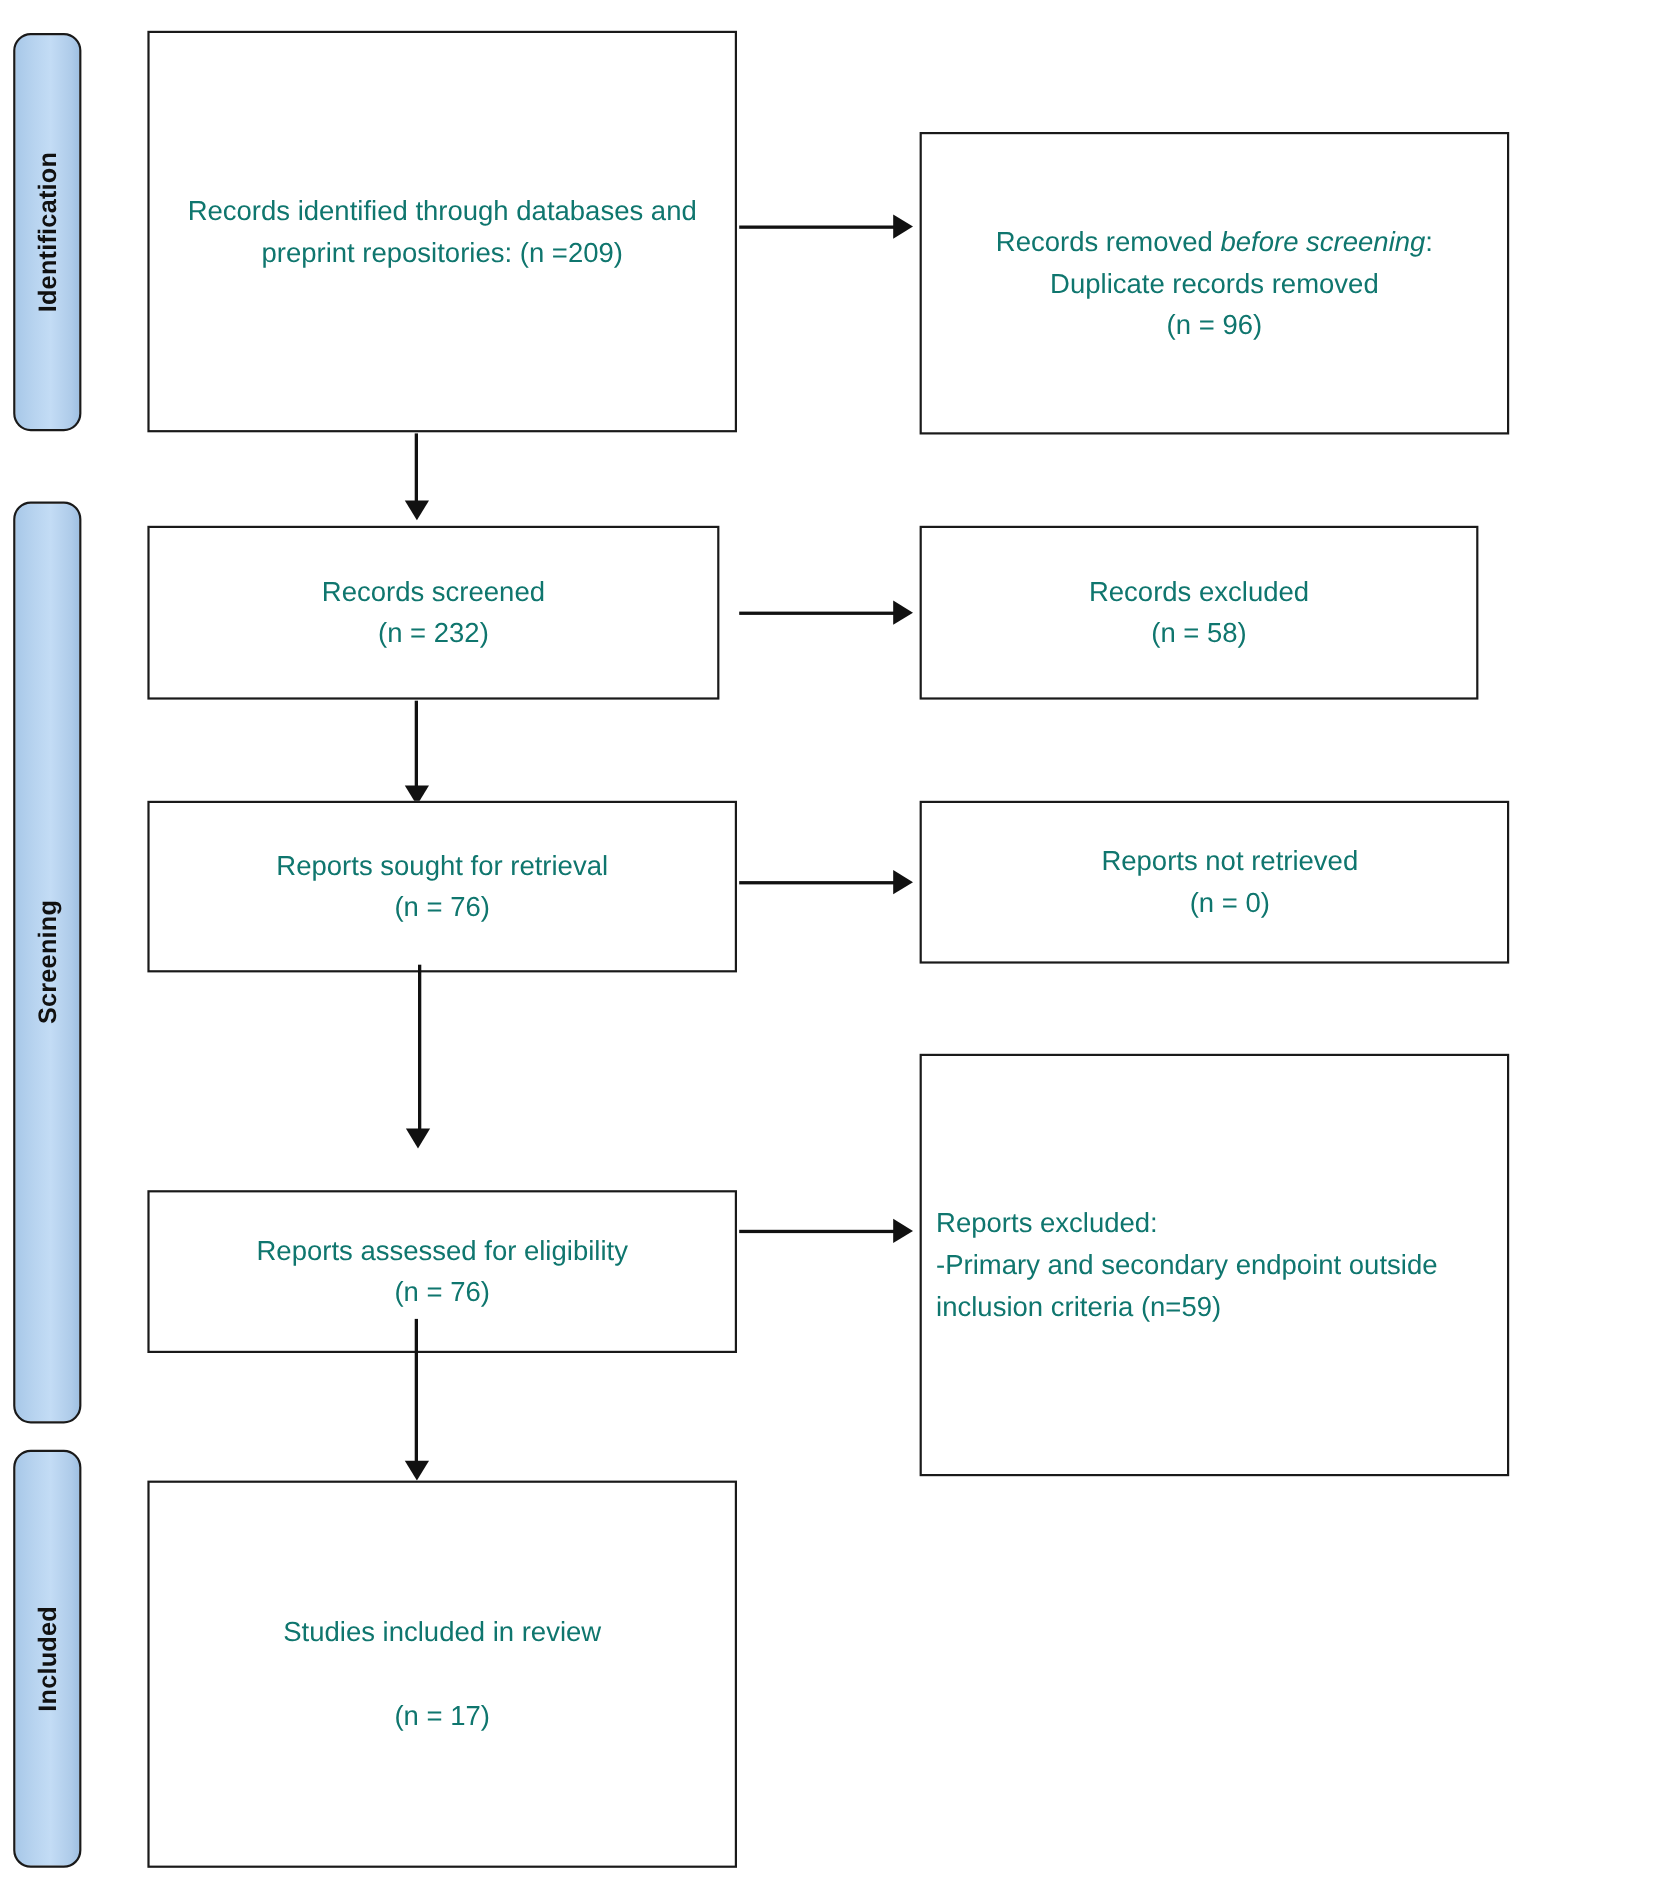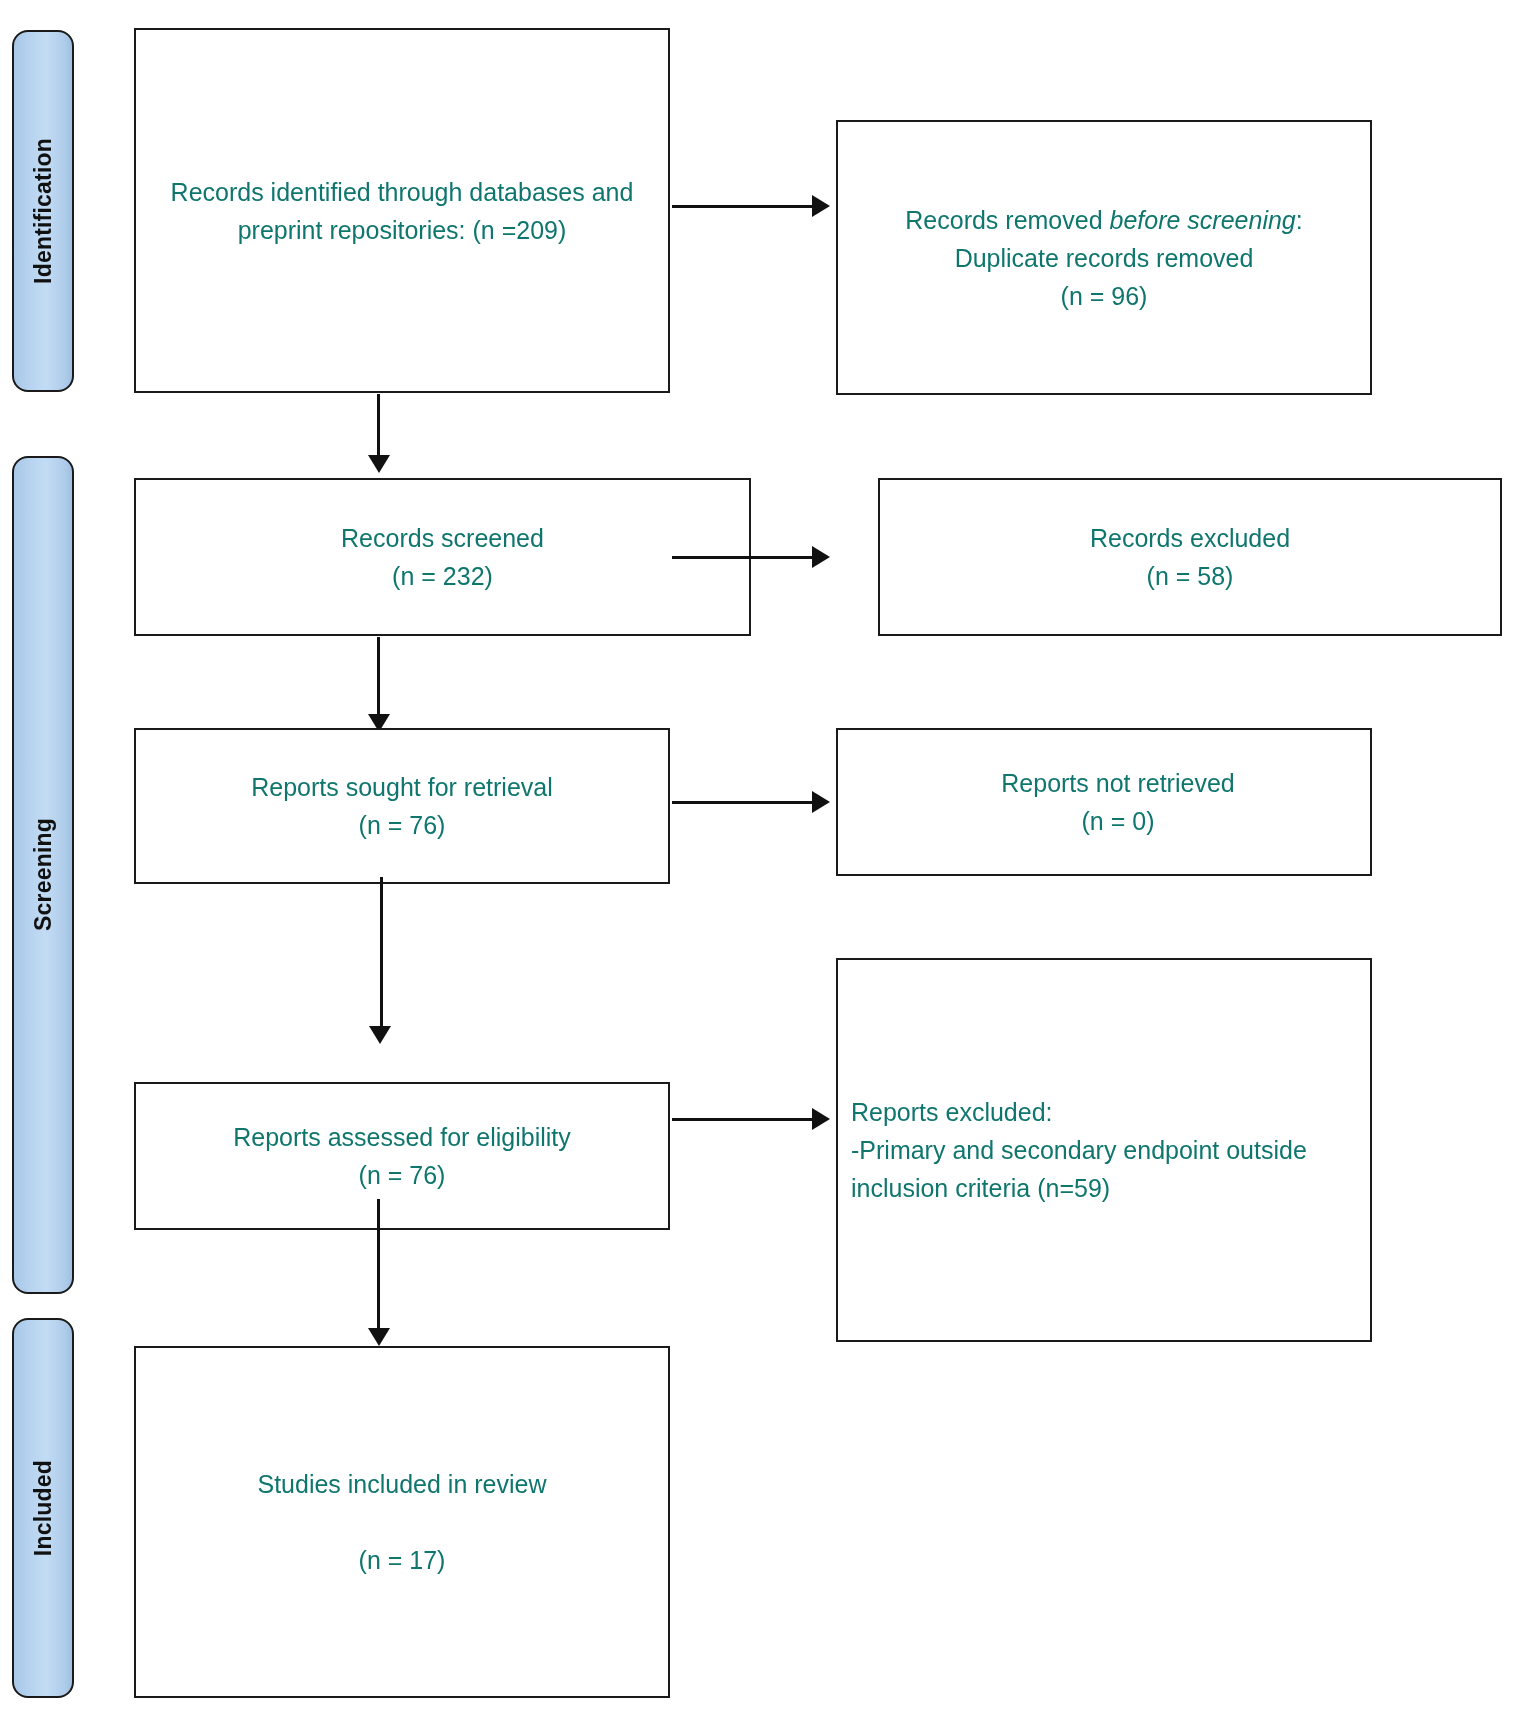--- a/index.html
+++ b/index.html
@@ -119,26 +119,26 @@
     <div class="box-text">Duplicate records removed</div>
     <div class="box-text">(n = 96)</div>
   </div>
 
   <div class="conn h" style="left:672px; top:205px; width:142px;"></div>
   <div class="arrow-right" style="left:812px; top:195px;"></div>
 
   <div class="conn v" style="left:377px; top:394px; height:62px;"></div>
   <div class="arrow-down" style="left:368px; top:455px;"></div>
 
-  <div class="flow-box centered" style="left:134px; top:478px; width:617px; height:158px;">
+  <div class="flow-box centered" style="left:134px; top:478px; width:520px; height:158px;">
     <div class="box-text">Records screened</div>
     <div class="box-text">(n = 232)</div>
   </div>
 
-  <div class="flow-box centered" style="left:836px; top:478px; width:624px; height:158px;margin-left:42px;">
+  <div class="flow-box centered" style="left:836px; top:478px; width:508px; height:158px;">
     <div class="box-text">Records excluded</div>
     <div class="box-text">(n = 58)</div>
   </div>
 
   <div class="conn h" style="left:672px; top:556px; width:142px;"></div>
   <div class="arrow-right" style="left:812px; top:546px;"></div>
 
   <div class="conn v" style="left:377px; top:637px; height:78px;"></div>
   <div class="arrow-down" style="left:368px; top:714px;"></div>
 

